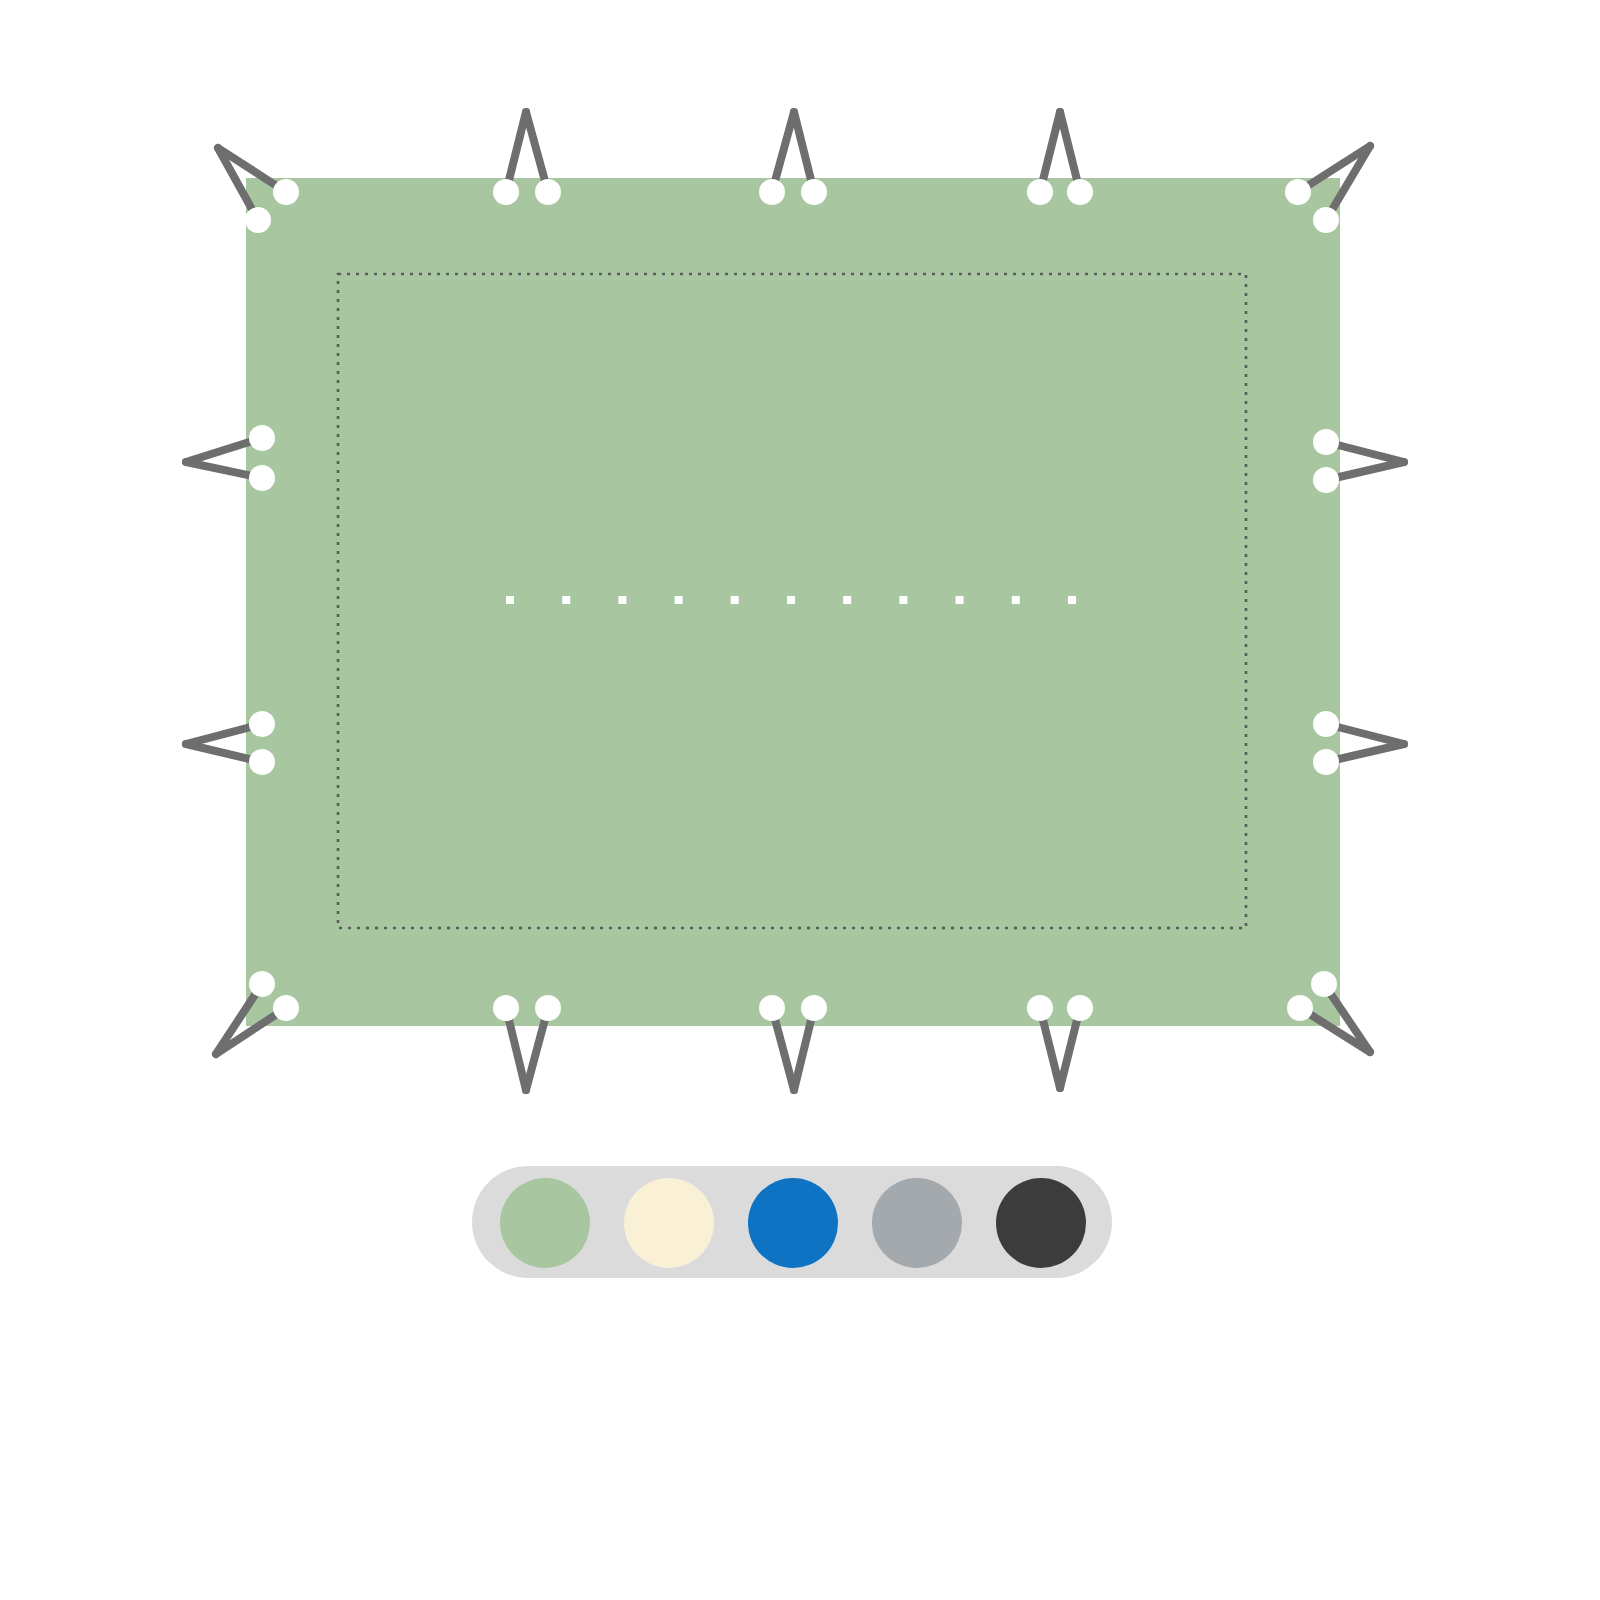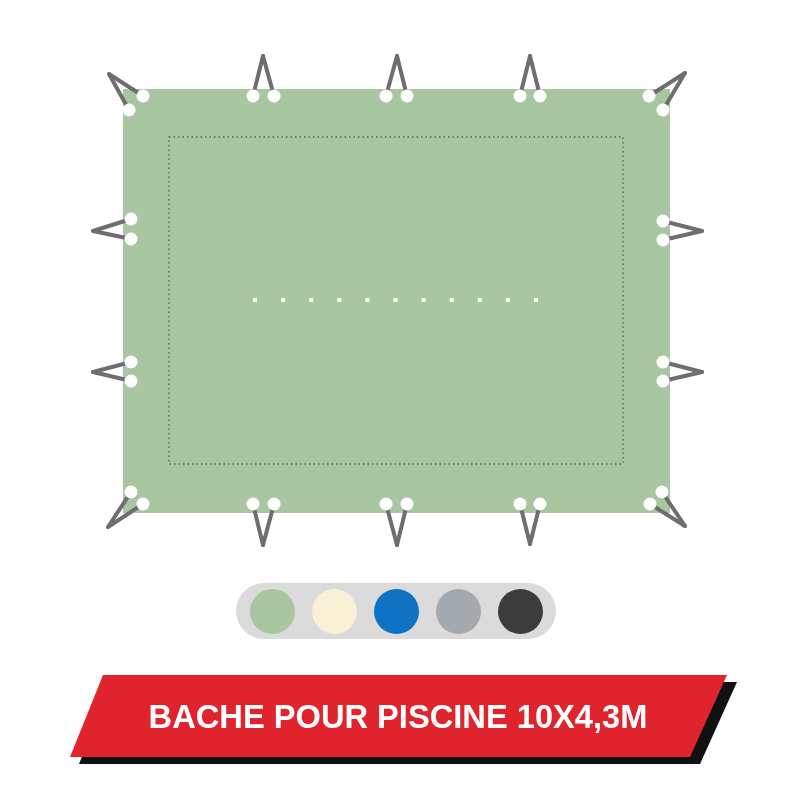--- a/index.html
+++ b/index.html
@@ -152,19 +152,14 @@
   </svg>
 
   <div class="swatch-pill">
     <div class="swatch" style="background: rgb(168, 199, 161);"></div>
     <div class="swatch" style="background: rgb(250, 240, 213);"></div>
     <div class="swatch" style="background: rgb(13, 115, 194);"></div>
     <div class="swatch" style="background: rgb(164, 169, 174);"></div>
     <div class="swatch" style="background: rgb(60, 60, 60);"></div>
   </div>
 
-  <div class="banner-wrap">
-    <div class="banner-shadow"></div>
-    <div class="banner-red"></div>
-    <div class="banner-text">BACHE POUR PISCINE 10X4,3M</div>
-  </div>
 
 </div>
 
 </body></html>

